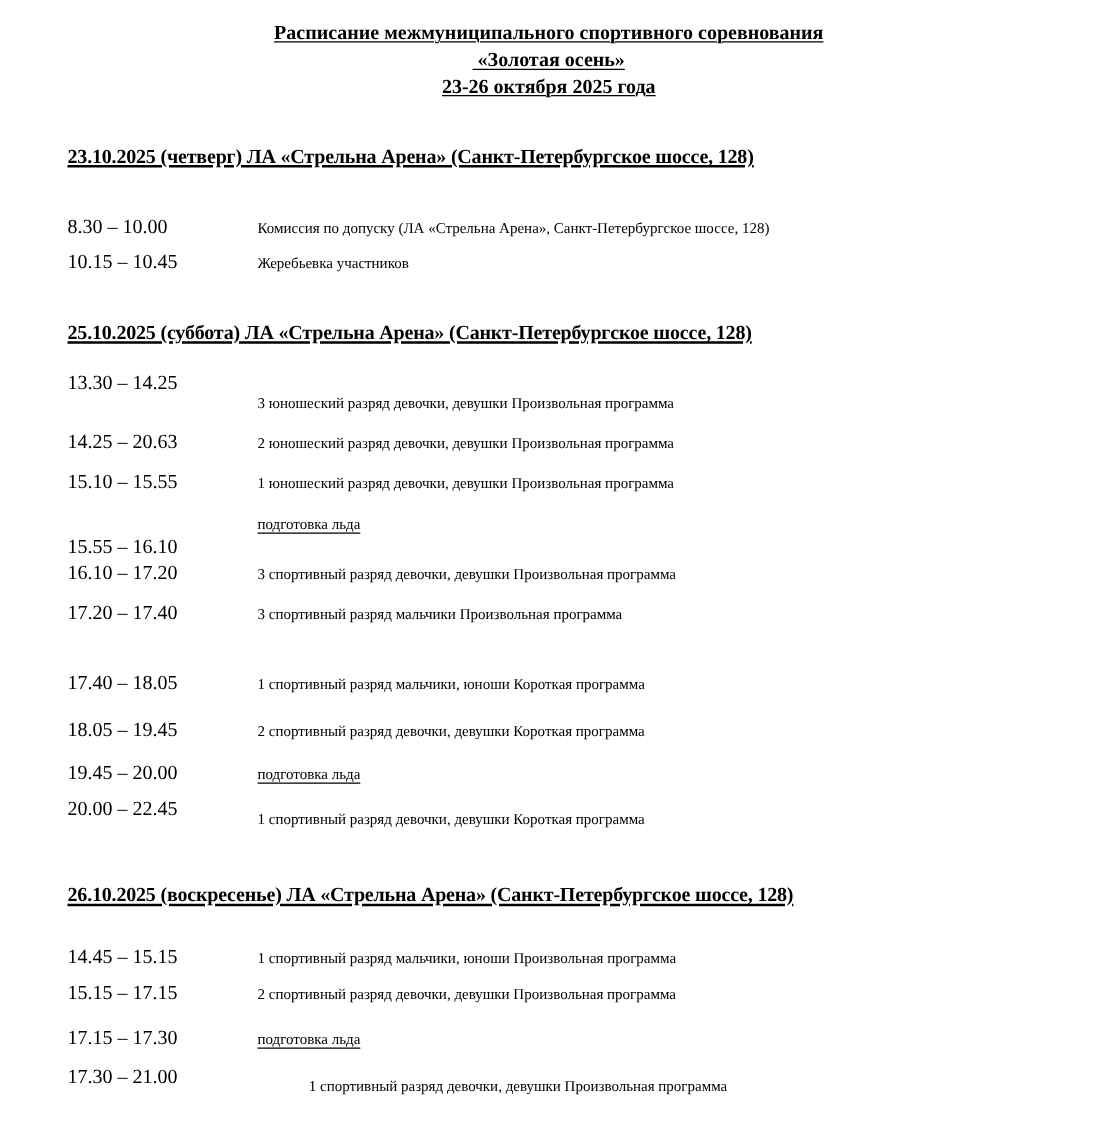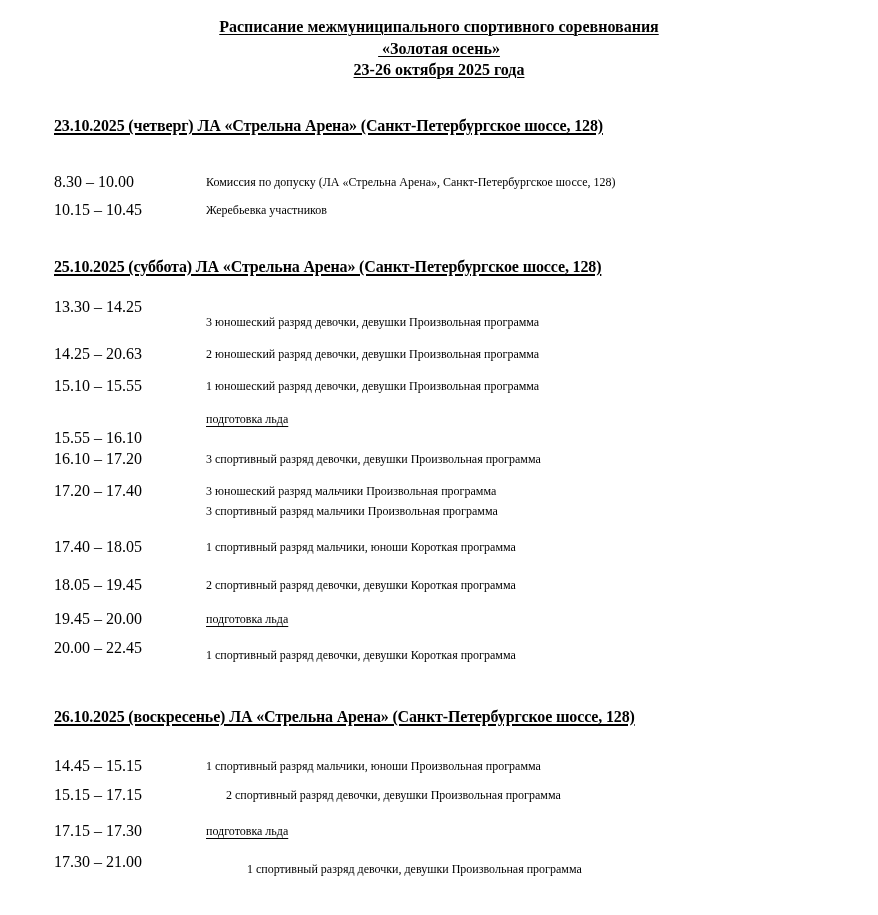--- a/index.html
+++ b/index.html
@@ -112,21 +112,20 @@
 <div class="row-time" style="top:410px;margin-top:19px;">15.55 – 16.10</div>
 <div class="row-activity" style="top:409px;"><span class="line ice" style="display:inline;">подготовка льда</span></div>
 
 <div class="row-time" style="top:450px;">16.10 – 17.20</div>
 <div class="row-activity" style="top:449px;">
     <span class="line">3 спортивный разряд девочки, девушки Произвольная программа</span>
   </div>
 
 <div class="row-time" style="top:482px;">17.20 – 17.40</div>
 <div class="row-activity" style="top:481px;">
-  <span class="line">3 юношеский разряд мальчики Произвольная программа</span>
   <span class="line">3 спортивный разряд мальчики Произвольная программа</span>
 </div>
 
 <div class="row-time" style="top:538px;">17.40 – 18.05</div>
 <div class="row-activity" style="top:537px;">
     <span class="line">1 спортивный разряд мальчики, юноши Короткая программа</span>
   </div>
 
 <div class="row-time" style="top:576px;">18.05 – 19.45</div>
 <div class="row-activity" style="top:575px;">
@@ -144,21 +143,21 @@
 <div class="day-heading" style="top:708px;">
   <span>26.10.2025 (воскресенье) ЛА «Стрельна Арена» (Санкт-Петербургское шоссе, 128)</span>
 </div>
 
 <div class="row-time" style="top:757px;">14.45 – 15.15</div>
 <div class="row-activity" style="top:756px;">
     <span class="line">1 спортивный разряд мальчики, юноши Произвольная программа</span>
   </div>
 
 <div class="row-time" style="top:786px;">15.15 – 17.15</div>
-<div class="row-activity" style="top:785px;margin-left:20px;">
+<div class="row-activity" style="top:785px;">
     <span class="line">2 спортивный разряд девочки, девушки Произвольная программа</span>
   </div>
 
 <div class="row-time" style="top:822px;">17.15 – 17.30</div>
 <div class="row-activity" style="top:821px;"><span class="line ice" style="display:inline;">подготовка льда</span></div>
 
 <div class="row-time" style="top:853px;">17.30 – 21.00</div>
 <div class="row-activity" style="top:859px;margin-left:41px;">
     <span class="line">1 спортивный разряд девочки, девушки Произвольная программа</span>
   </div>

